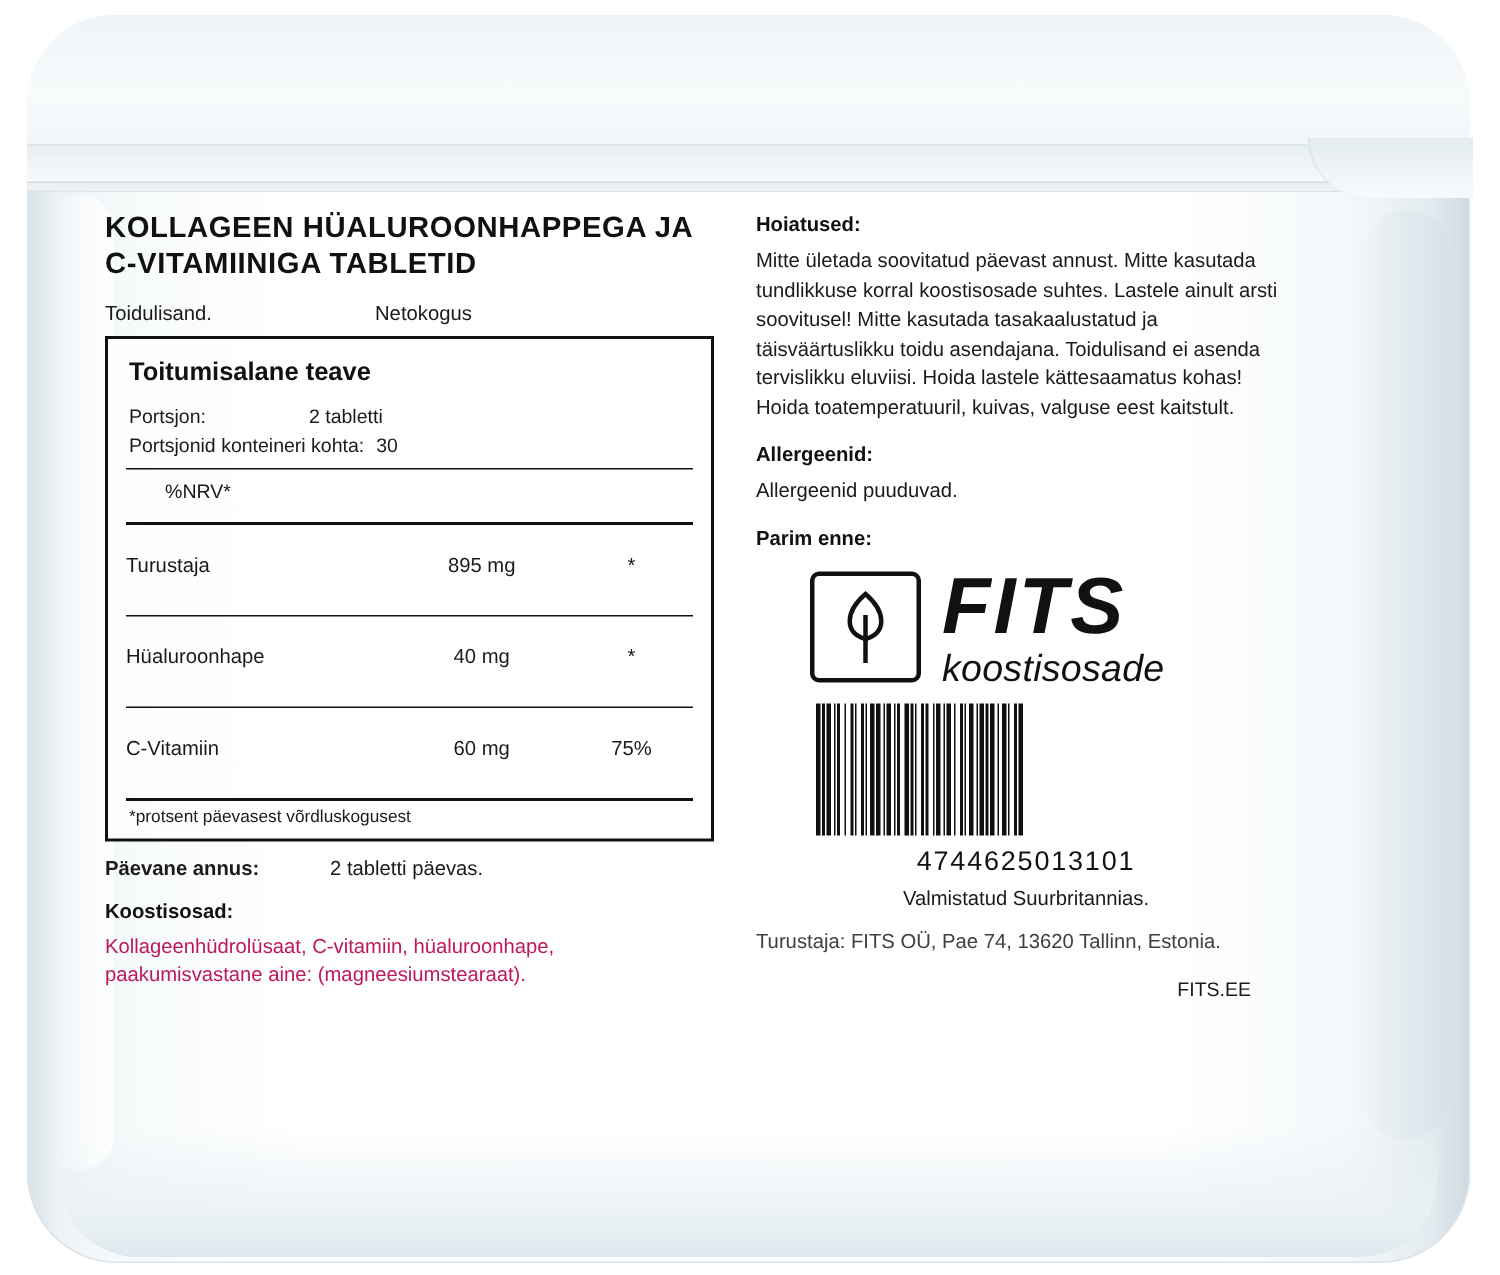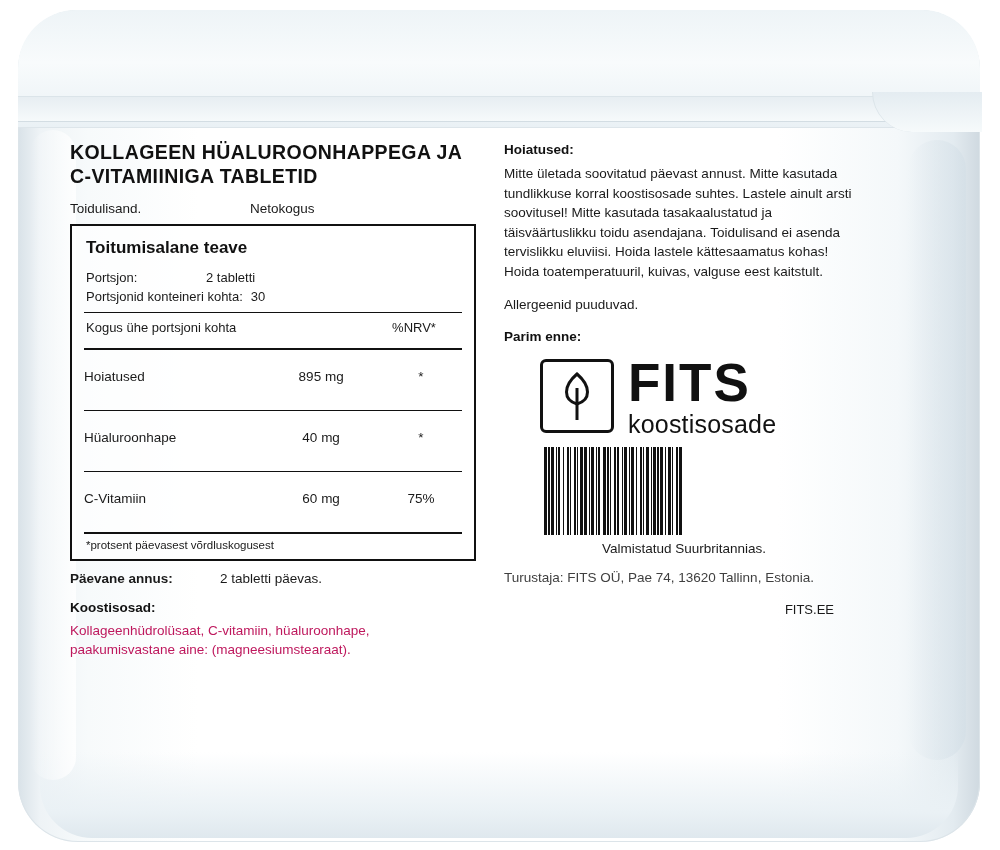--- a/index.html
+++ b/index.html
@@ -197,21 +197,21 @@
     align-items: center;
     gap: 14px;
     margin: 12px 0 8px 36px;
   }
   .logo-mark {
     width: 74px; height: 74px;
     border: 3px solid #111;
     border-radius: 6px;
     display: flex; align-items: center; justify-content: center;
   }
-  .logo-text { line-height: 1; }
+  .logo-text { line-height: 1; font-style: italic; }
   .logo-fits {
     font-size: 53px;
     font-weight: bold;
     letter-spacing: 2px;
     color: #111;
   }
   .logo-sub {
     font-size: 25px;
     color: #111;
     margin-top: 3px;
@@ -290,28 +290,27 @@
           </div>
 
           <div class="nf-line">
             <div>Portsjonid konteineri kohta:</div>
             <div style="margin-left:8px">30</div>
           </div>
 
           <div class="rule-thin"></div>
 
           <div class="nf-head">
-            <div class="name">Kogus ühe portsjoni kohta</div>
             <div class="nrv">%NRV*</div>
           </div>
 
           <div class="rule-thick"></div>
 
           <div class="nf-row">
-            <div class="name">Hoiatused</div>
+            <div class="name">Turustaja</div>
             <div class="amt">895 mg</div>
             <div class="nrv">*</div>
           </div>
           <div class="rule-thin"></div>
 
           <div class="nf-row">
             <div class="name">Hüaluroonhape</div>
             <div class="amt">40 mg</div>
             <div class="nrv">*</div>
           </div>
@@ -334,20 +333,21 @@
 
         <div class="blk-title">Koostisosad:</div>
         <div class="blk-body">Kollageenhüdrolüsaat, C-vitamiin, hüaluroonhape, paakumisvastane aine: (magneesiumstearaat).</div>
       </div>
 
       <div class="col-right">
 
         <div class="r-title">Hoiatused:</div>
         <div class="r-body">Mitte ületada soovitatud päevast annust. Mitte kasutada tundlikkuse korral koostisosade suhtes. Lastele ainult arsti soovitusel! Mitte kasutada tasakaalustatud ja täisväärtuslikku toidu asendajana. Toidulisand ei asenda tervislikku eluviisi. Hoida lastele kättesaamatus kohas! Hoida toatemperatuuril, kuivas, valguse eest kaitstult.</div>
 
+        <div class="r-title mt">Allergeenid:</div>
         <div class="r-body">Allergeenid puuduvad.</div>
 
         <div class="r-title mt">Parim enne:</div>
 
         <div class="logo">
           <div class="logo-mark">
             <svg width="48" height="52" viewBox="0 0 48 52" aria-hidden="true">
               <path d="M24 4 C10 16 10 30 24 34 C38 30 38 16 24 4 Z" fill="none" stroke="#111" stroke-width="3"></path>
               <line x1="24" y1="18" x2="24" y2="50" stroke="#111" stroke-width="3"></line>
             </svg>
@@ -430,20 +430,21 @@
               <i style="width: 2px; background: transparent;"></i>
               <i style="width: 3px; background: rgb(17, 17, 17);"></i>
               <i style="width: 1px; background: transparent;"></i>
               <i style="width: 1px; background: rgb(17, 17, 17);"></i>
               <i style="width: 3px; background: transparent;"></i>
               <i style="width: 2px; background: rgb(17, 17, 17);"></i>
               <i style="width: 1px; background: transparent;"></i>
               <i style="width: 3px; background: rgb(17, 17, 17);"></i>
               <i style="width: 1px; background: transparent;"></i>
             </div>
+          <div class="barcode-num">4744625013101</div>
         </div>
 
         <div class="made-in">Valmistatud Suurbritannias.</div>
         <div class="distributor">Turustaja: FITS OÜ, Pae 74, 13620 Tallinn, Estonia.</div>
         <div class="site">FITS.EE</div>
       </div>
 
     </div>
   </div>
 </div>

